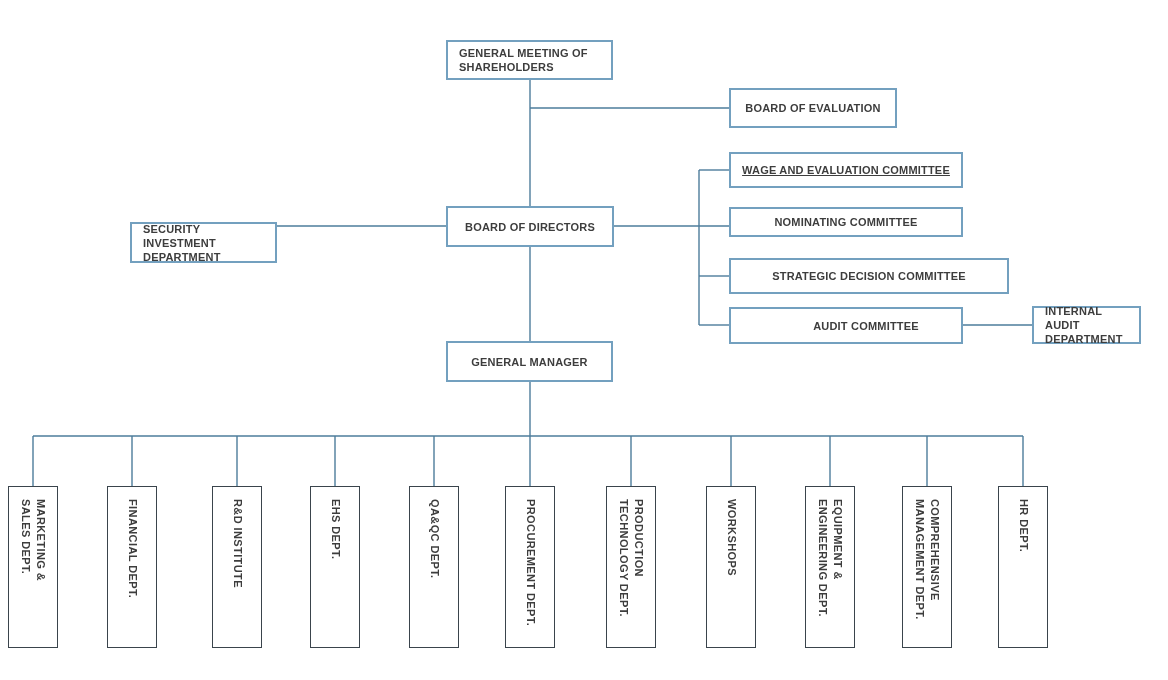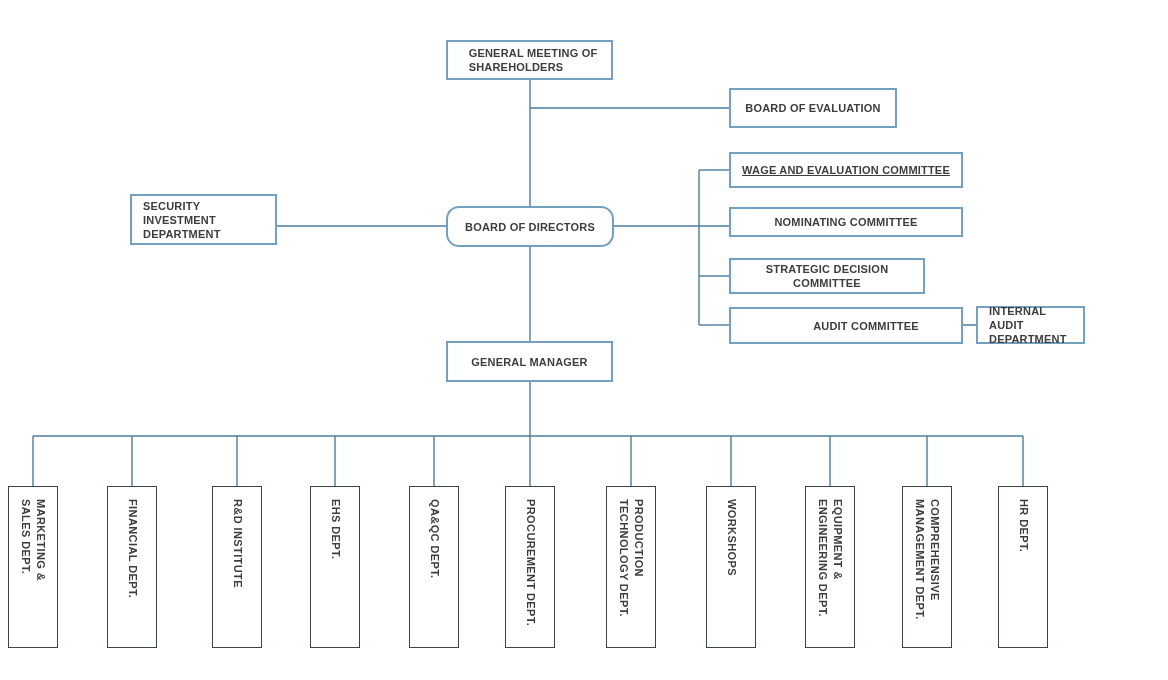--- a/index.html
+++ b/index.html
@@ -33,21 +33,21 @@
     color: var(--text, #3d3d3d);
     font-size: 11px;
     font-weight: bold;
     letter-spacing: 0.2px;
     line-height: 14px;
     display: flex;
     align-items: center;
   }
   .node .lbl { white-space: pre-line; }
   .node.center { justify-content: center; text-align: center; }
-  .node.leftal { justify-content: center; text-align: left; padding-left: 11px; padding-right: 4px; }
+  .node.leftal { justify-content: flex-start; text-align: left; padding-left: 11px; padding-right: 4px; }
   .dept {
     position: absolute;
     box-sizing: border-box;
     width: 50px;
     height: 162px;
     top: 486px;
     background: #ffffff;
     border: 1px solid var(--dept-border, #3a444c);
     display: flex;
     justify-content: center;
@@ -99,46 +99,46 @@
 
   <div class="node leftal" style="left:446px; top:40px; width:167px; height:40px;">
     <span class="lbl">GENERAL MEETING OF
 SHAREHOLDERS</span>
   </div>
 
   <div class="node center" style="left:729px; top:88px; width:168px; height:40px;">
     <span class="lbl">BOARD OF EVALUATION</span>
   </div>
 
-  <div class="node leftal" style="left:130px; top:194px; width:147px; height:51px;">
+  <div class="node leftal" style="left:130px; top:222px; width:147px; height:41px;">
     <span class="lbl">SECURITY INVESTMENT
 DEPARTMENT</span>
   </div>
 
-  <div class="node center" style="left:446px; top:206px; width:168px; height:41px;border-radius:13px;">
+  <div class="node center" style="left:446px; top:206px; width:168px; height:41px;">
     <span class="lbl">BOARD OF DIRECTORS</span>
   </div>
 
   <div class="node center" style="left:729px; top:152px; width:234px; height:36px;text-decoration:underline;">
     <span class="lbl">WAGE AND EVALUATION COMMITTEE</span>
   </div>
 
   <div class="node center" style="left:729px; top:207px; width:234px; height:30px;align-items:center;">
     <span class="lbl">NOMINATING COMMITTEE</span>
   </div>
 
-  <div class="node center" style="left:729px; top:258px; width:196px; height:36px;">
+  <div class="node center" style="left:729px; top:258px; width:280px; height:36px;">
     <span class="lbl">STRATEGIC DECISION COMMITTEE</span>
   </div>
 
   <div class="node center" style="left:729px; top:307px; width:234px; height:37px;padding-left:40px;">
     <span class="lbl">AUDIT COMMITTEE</span>
   </div>
 
-  <div class="node leftal" style="left:976px; top:306px; width:109px; height:38px;">
+  <div class="node leftal" style="left:1032px; top:306px; width:109px; height:38px;">
     <span class="lbl">INTERNAL AUDIT
 DEPARTMENT</span>
   </div>
 
   <div class="node center" style="left:446px; top:341px; width:167px; height:41px;">
     <span class="lbl">GENERAL MANAGER</span>
   </div>
 
   <div class="dept" style="left:8px;">
     <span class="lbl">MARKETING &amp;

